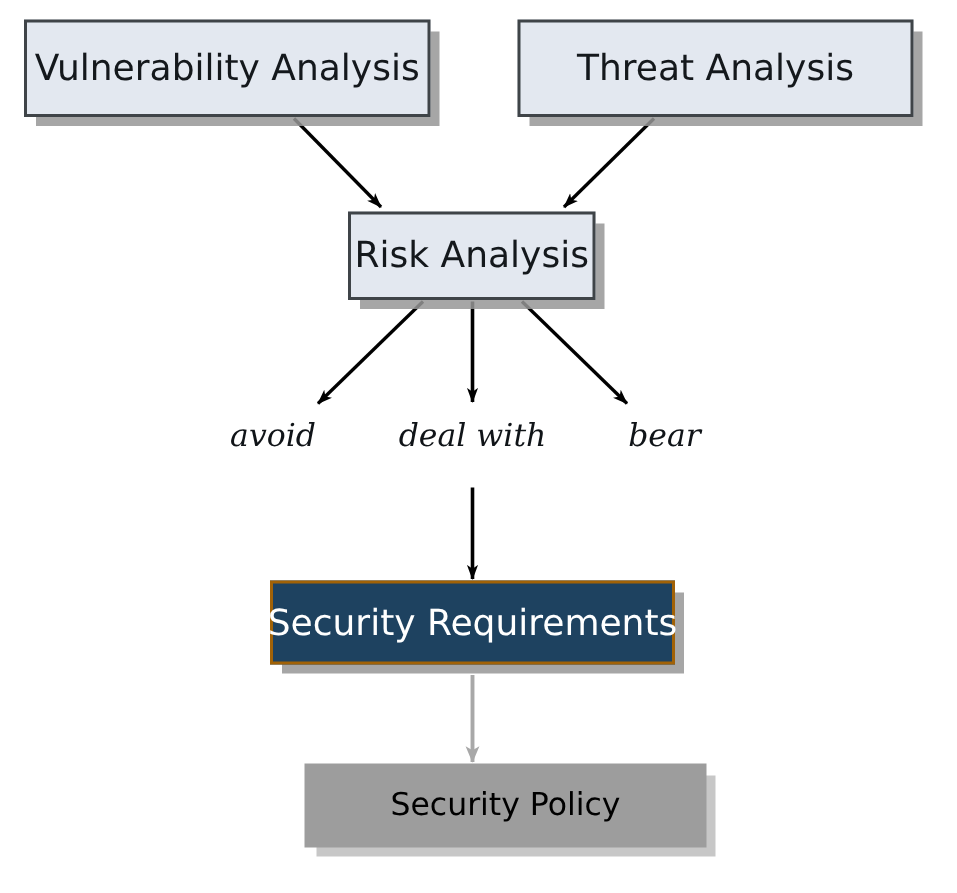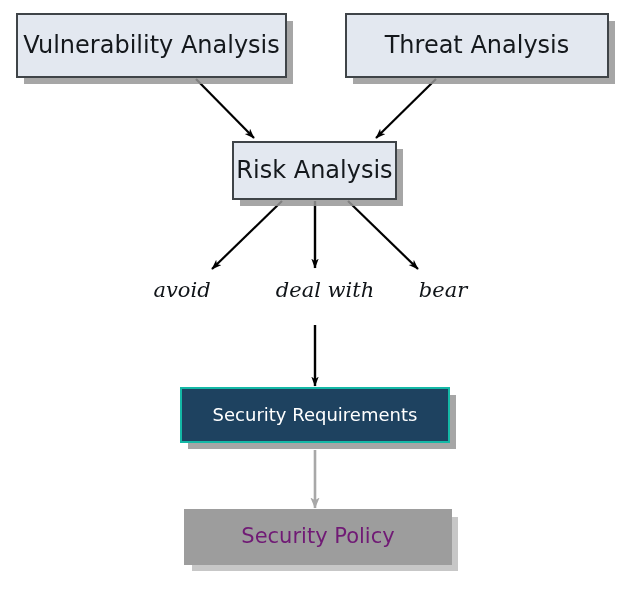--- a/index.html
+++ b/index.html
@@ -39,33 +39,34 @@
   .node-light {
     background: #e3e8f0;
     border: 2px solid #3f4448;
     color: #14181c;
     font-family: "DejaVu Sans", sans-serif;
     font-size: 24px;
     box-shadow: 7px 7px 0 -1px rgba(150,150,150,0.85);
   }
   .node-navy {
     background: #1e4260;
-    border: 2px solid #14b8a6;
+    border: 2px solid #a16207;
     color: #ffffff;
     font-family: "DejaVu Sans", sans-serif;
-    font-size: 18px;
+    font-size: 24px;
     box-shadow: 7px 7px 0 -1px rgba(150,150,150,0.85);
   }
   .node-gray {
     background: #9d9d9d;
     border: none;
-    color: #701a75;
+    color: #000000;
     font-family: "DejaVu Sans", sans-serif;
     font-size: 21px;
     box-shadow: 7px 7px 0 -1px rgba(196,196,196,0.95);
+    margin-left: 19px;
   }
   .edge-label {
     position: absolute;
     font-family: "DejaVu Serif", serif;
     font-style: italic;
     font-size: 21px;
     color: #101418;
     white-space: nowrap;
     text-align: center;
   }
@@ -107,21 +108,21 @@
   <div class="node node-light" style="left:345px; top:13px; width:264px; height:65px;">
     <span>Threat Analysis</span>
   </div>
 
   <div class="node node-light" style="left:232px; top:141px; width:165px; height:59px;">
     <span>Risk Analysis</span>
   </div>
 
   <div class="edge-label" style="left:132px; top:278px; width:100px;font-style:italic;">avoid</div>
 
-  <div class="edge-label" style="left:260px; top:278px; width:130px;">deal with</div>
+  <div class="edge-label" style="left:250px; top:278px; width:130px;">deal with</div>
 
   <div class="edge-label" style="left:395px; top:278px; width:96px;">bear</div>
 
   <div class="node node-navy" style="left:180px; top:387px; width:270px; height:56px;">
     <span>Security Requirements</span>
   </div>
 
   <div class="node node-gray" style="left:184px; top:509px; width:268px; height:56px;">
     <span>Security Policy</span>
   </div>

